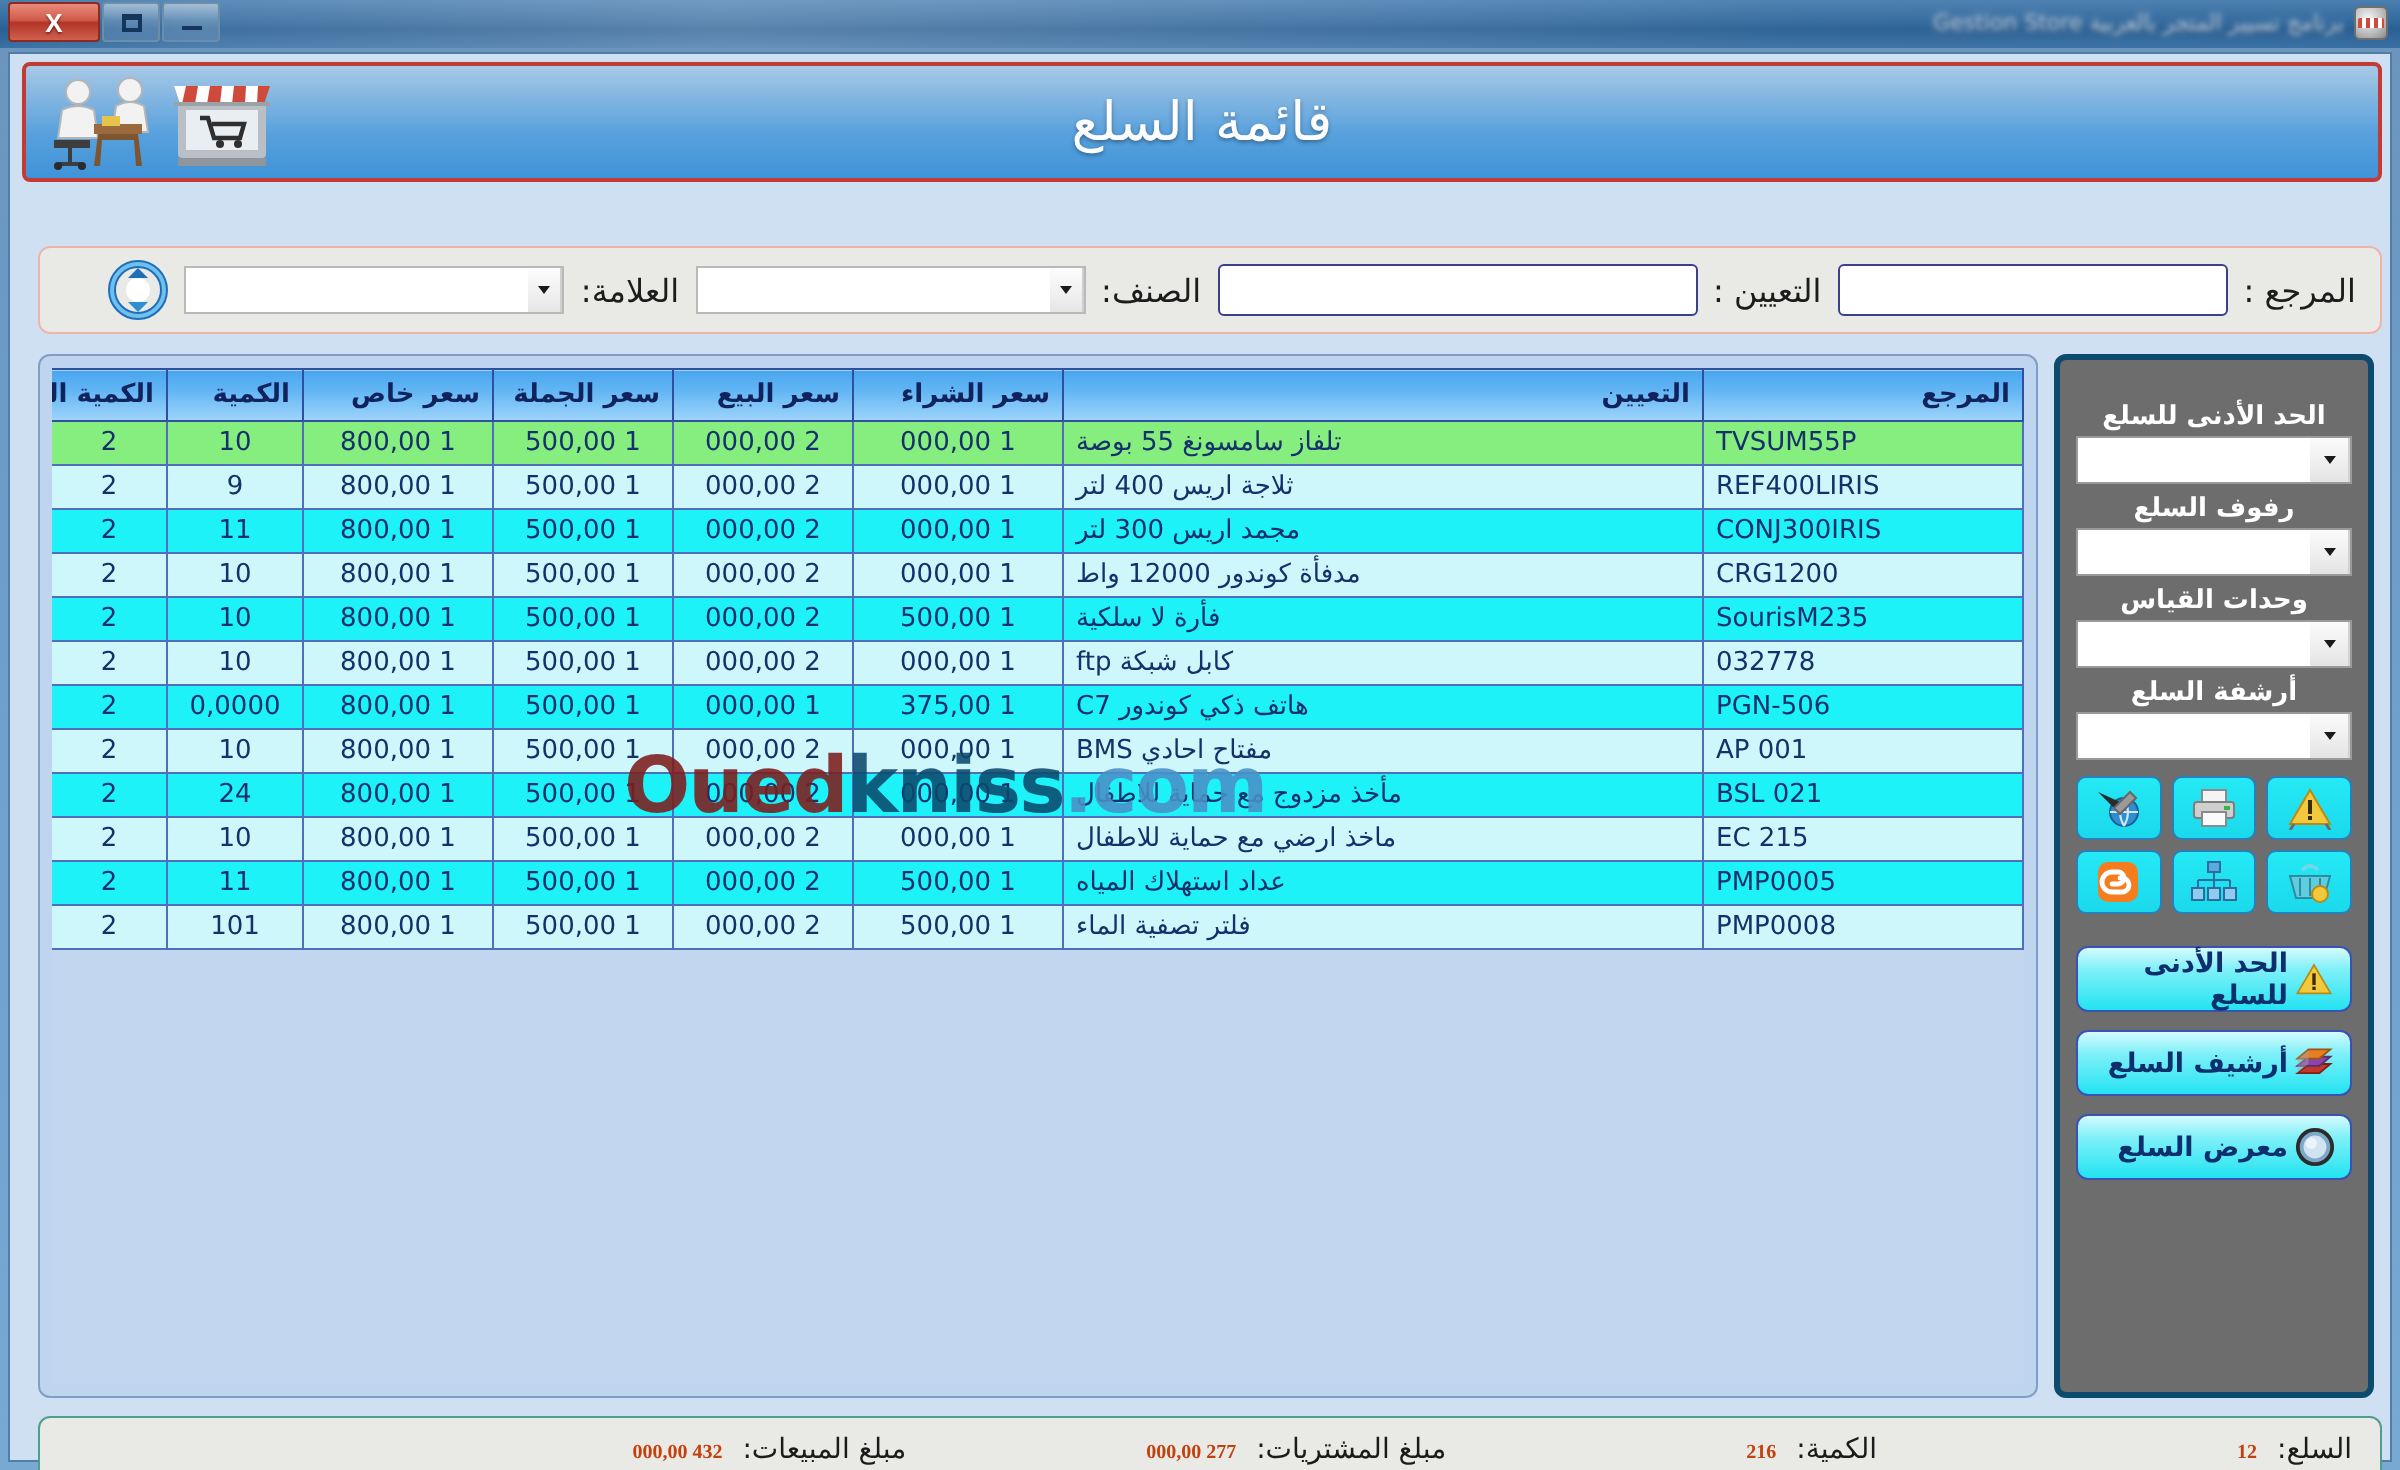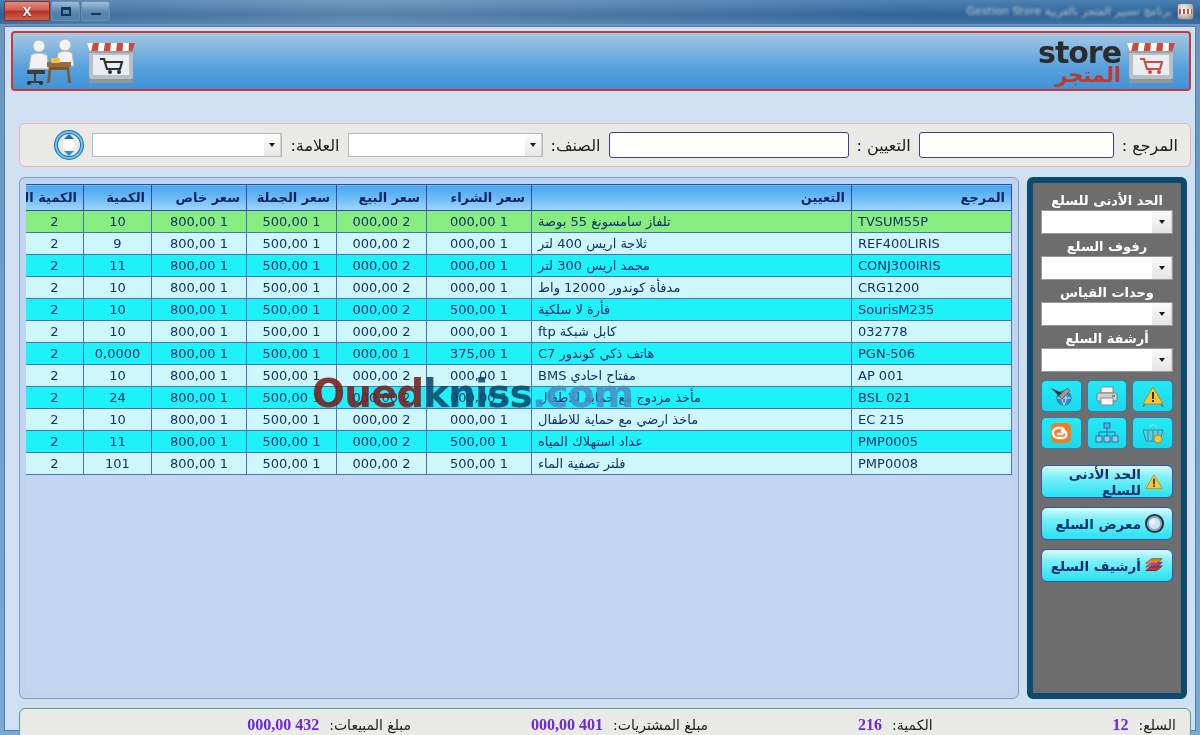--- a/index.html
+++ b/index.html
@@ -141,22 +141,22 @@
     opacity: .88;
   }
   #watermark .o { color: #7f1d1d; }
   #watermark .g { color: #0c4a6e; }
   #watermark .b { color: #4a90c8; }
 
   
   #sidebar {
     position: absolute; left: 1022px; top: 150px; width: 160px; height: 522px;
     background: #6d6d6d;
-    border: 6px solid #0c4a6e; border-radius: 6px;
-    padding: 7px 8px; direction: rtl;
+    border: 3px solid #0c4a6e; border-radius: 6px;
+    padding: 18px 8px; direction: rtl;
   }
   .sb-label { font-size: 13px; color: #fff; font-weight: bold; text-align: center; margin: 3px 0 2px; }
   .sb-combo {
     height: 24px; background: #fff; border: 1px solid #9a9a9a;
     display: flex; flex-direction: row-reverse; align-items: stretch; margin-bottom: 5px;
   }
   .sb-combo .arrow { width: 20px; background: linear-gradient(180deg,#fbfbfb,#e4e4e4); border-right: 1px solid #d2d2d2; display: flex; align-items: center; justify-content: center; }
   #icon-grid { display: grid; grid-template-columns: repeat(3, 1fr); gap: 5px; margin-top: 8px; }
   .icon-btn {
     height: 32px; background: linear-gradient(180deg,#25e9f5 0%, #1ad9ec 100%);
@@ -175,21 +175,21 @@
 
   
   #statusbar {
     position: absolute; left: 14px; top: 681px; width: 1172px; height: 34px;
     background: #e9e9e6; border: 1px solid #4f9e8e; border-radius: 6px;
     display: flex; flex-direction: row; align-items: center; direction: rtl;
     padding: 0 14px;
   }
   .st-group { display: flex; flex-direction: row; align-items: baseline; gap: 10px; }
   .st-label { font-size: 14px; color: #1b1b1b; text-align: center; }
-  .st-value { font-size: 16px; color: #6d28d9; font-weight: bold; font-family: "Liberation Serif", serif; }
+  .st-value { font-size: 10px; color: #c2410c; font-weight: bold; font-family: "Liberation Serif", serif; }
   .st-sp1 { width: 180px; } .st-sp2 { width: 150px; } .st-sp3 { width: 120px; }
 </style>
 </head>
 <body>
 
 <div id="desktop"></div>
 
 <div id="window">
 
   <div id="titlebar">
@@ -207,38 +207,22 @@
         </div>
       <div class="wc close">
           <span class="gl-close">X</span>
         </div>
     </div>
   </div>
 
   <div id="app">
 
     <div id="header">
-      <div id="logo-left">
-        <div id="brand-text">
-          <span id="brand-en">store</span>
-          <span id="brand-ar">المتجر</span>
-        </div>
-        <svg class="shop-svg" viewBox="0 0 56 50">
-          <rect x="6" y="14" width="44" height="28" rx="2" fill="#b9bfc4"></rect>
-          <rect x="10" y="18" width="36" height="20" fill="#e9eef2"></rect>
-          <path d="M4 6 h48 l-3 9 H7 Z" fill="#d04a3c"></path>
-          <path d="M4 6 h6 l-2 9 H7 Z M16 6 h6 l-1.5 9 h-6 Z M28 6 h6 l-1 9 h-6 Z M40 6 h6 l-0.5 9 h-6 Z" fill="#ffffff"></path>
-          <rect x="4" y="14" width="48" height="2" fill="#9aa1a7"></rect>
-          <path d="M17 22 h4 l3 10 h13 l2-7 H23" fill="none" stroke="#d04a3c" stroke-width="2.2"></path>
-          <circle cx="27" cy="35" r="2" fill="#d04a3c"></circle>
-            <circle cx="36" cy="35" r="2" fill="#d04a3c"></circle>
-          <rect x="6" y="42" width="44" height="4" fill="#8e969c"></rect>
-        </svg>
-      </div>
-
+
+      <div id="header-title">قائمة السلع</div>
 
       <div id="logo-right">
         <svg width="56" height="50" viewBox="0 0 56 50">
           <rect x="6" y="14" width="44" height="28" rx="2" fill="#b9bfc4"></rect>
           <rect x="10" y="18" width="36" height="20" fill="#e9eef2"></rect>
           <path d="M4 6 h48 l-3 9 H7 Z" fill="#d04a3c"></path>
           <path d="M4 6 h6 l-2 9 H7 Z M16 6 h6 l-1.5 9 h-6 Z M28 6 h6 l-1 9 h-6 Z M40 6 h6 l-0.5 9 h-6 Z" fill="#ffffff"></path>
           <rect x="4" y="14" width="48" height="2" fill="#9aa1a7"></rect>
           <path d="M17 22 h4 l3 10 h13 l2-7 H23" fill="none" stroke="#2f2f2f" stroke-width="2.2"></path>
           <circle cx="27" cy="35" r="2" fill="#2f2f2f"></circle>
@@ -535,57 +519,57 @@
           <span class="bb-label">الحد الأدنى للسلع</span>
           <span class="bb-icon">
             <svg width="20" height="20" viewBox="0 0 24 22">
                 <path d="M12 2 L22 19 H2 Z" fill="#f2c93c" stroke="#b98b12"></path>
                 <rect x="11" y="7" width="2" height="7" fill="#3a2c00"></rect>
                 <rect x="11" y="15" width="2" height="2" fill="#3a2c00"></rect>
               </svg>
           </span>
         </div>
         <div class="big-btn">
-          <span class="bb-label">معرض السلع</span>
-          <span class="bb-icon">
-            <svg width="21" height="21" viewBox="0 0 22 22">
-                <circle cx="11" cy="11" r="10" fill="#2b2b2b"></circle>
-                <circle cx="11" cy="11" r="7" fill="#cfe3f2" stroke="#7ea8c8" stroke-width="2"></circle>
-                <circle cx="9" cy="9" r="3" fill="#f2f8fc" opacity=".8"></circle>
-              </svg>
-          </span>
-        </div>
-        <div class="big-btn">
           <span class="bb-label">أرشيف السلع</span>
           <span class="bb-icon">
             <svg width="22" height="20" viewBox="0 0 24 22">
               <path d="M3 16 l6-5 h12 l-6 5 Z" fill="#c0392b" stroke="#7d1f14"></path>
               <path d="M3 12 l6-5 h12 l-6 5 Z" fill="#8e44ad" stroke="#5b2c6f"></path>
               <path d="M3 8 l6-5 h12 l-6 5 Z" fill="#e67e22" stroke="#9c5512"></path>
               <path d="M3 8 v8 l6-5 v-8 Z" fill="#a9a9a9" opacity=".45"></path>
             </svg>
           </span>
         </div>
+        <div class="big-btn">
+          <span class="bb-label">معرض السلع</span>
+          <span class="bb-icon">
+            <svg width="21" height="21" viewBox="0 0 22 22">
+                <circle cx="11" cy="11" r="10" fill="#2b2b2b"></circle>
+                <circle cx="11" cy="11" r="7" fill="#cfe3f2" stroke="#7ea8c8" stroke-width="2"></circle>
+                <circle cx="9" cy="9" r="3" fill="#f2f8fc" opacity=".8"></circle>
+              </svg>
+          </span>
+        </div>
       </div>
     </div>
 
     <div id="statusbar">
       <div class="st-group">
         <span class="st-label">السلع:</span>
         <span class="st-value">12</span>
       </div>
       <div class="st-sp1"></div>
       <div class="st-group">
         <span class="st-label">الكمية:</span>
         <span class="st-value">216</span>
       </div>
       <div class="st-sp2"></div>
       <div class="st-group">
         <span class="st-label">مبلغ المشتريات:</span>
-        <span class="st-value">401 000,00</span>
+        <span class="st-value">277 000,00</span>
       </div>
       <div class="st-sp3"></div>
       <div class="st-group">
         <span class="st-label">مبلغ المبيعات:</span>
         <span class="st-value">432 000,00</span>
       </div>
     </div>
 
   </div>
 </div>

